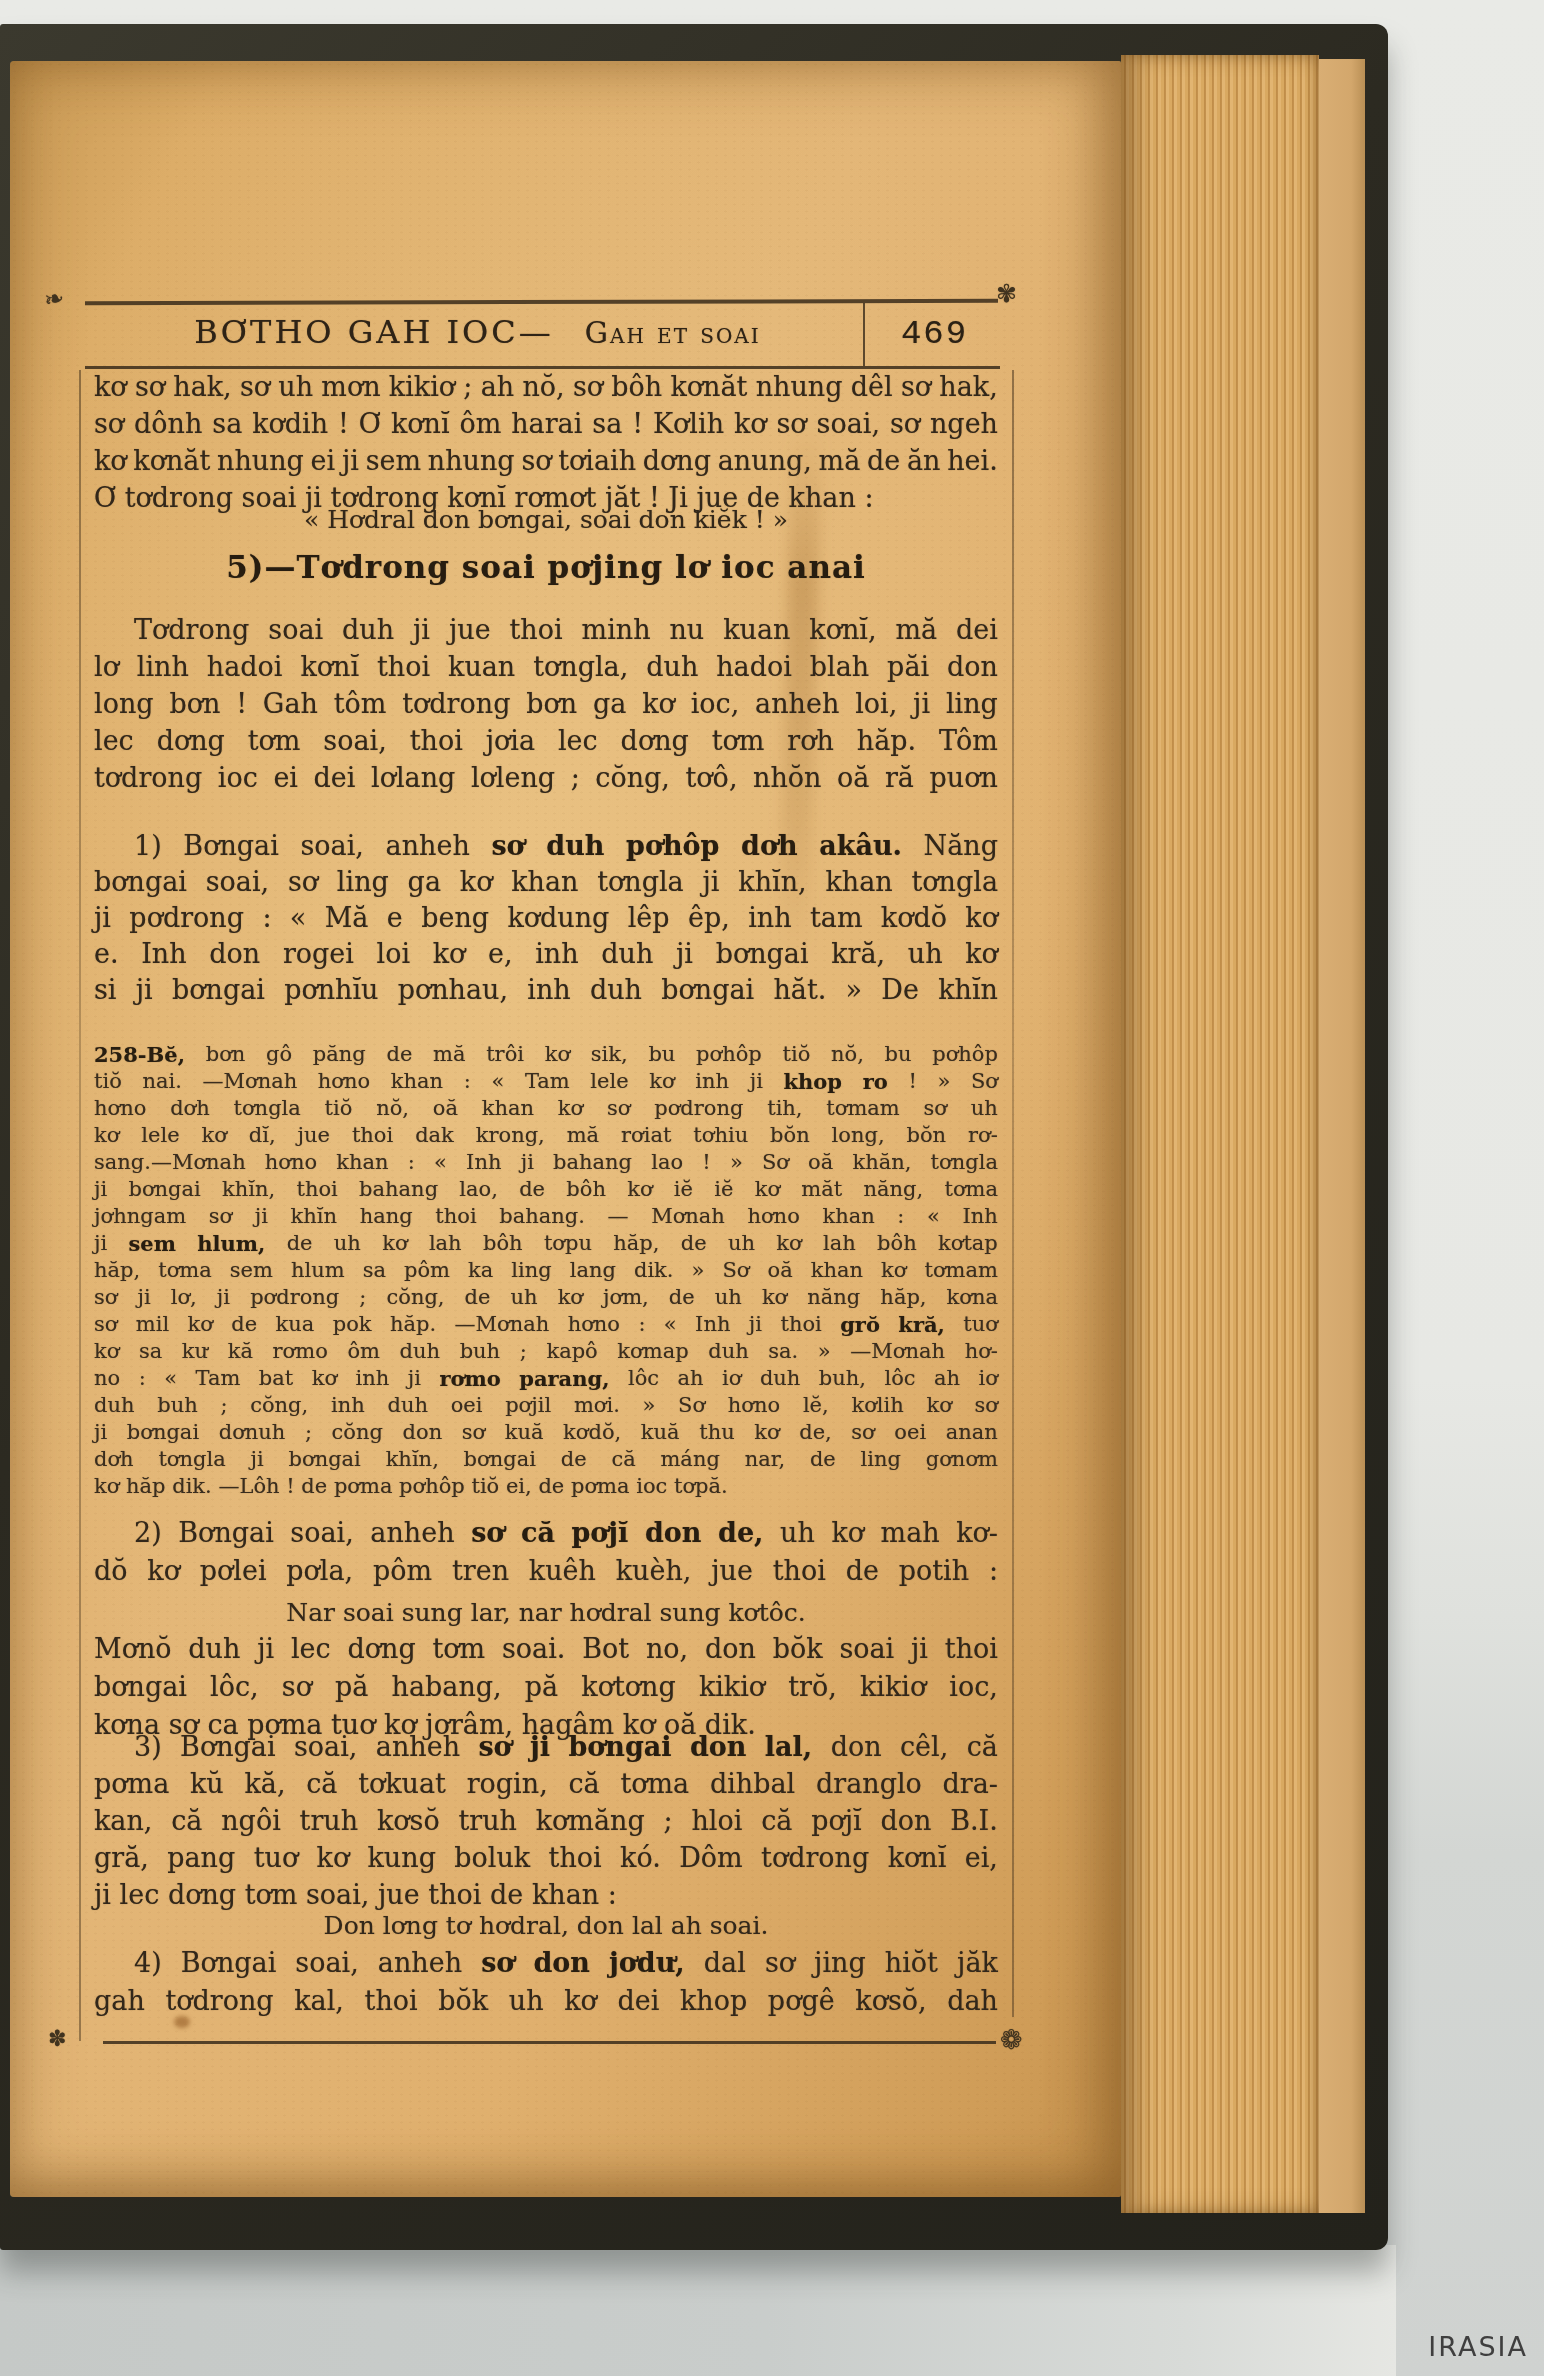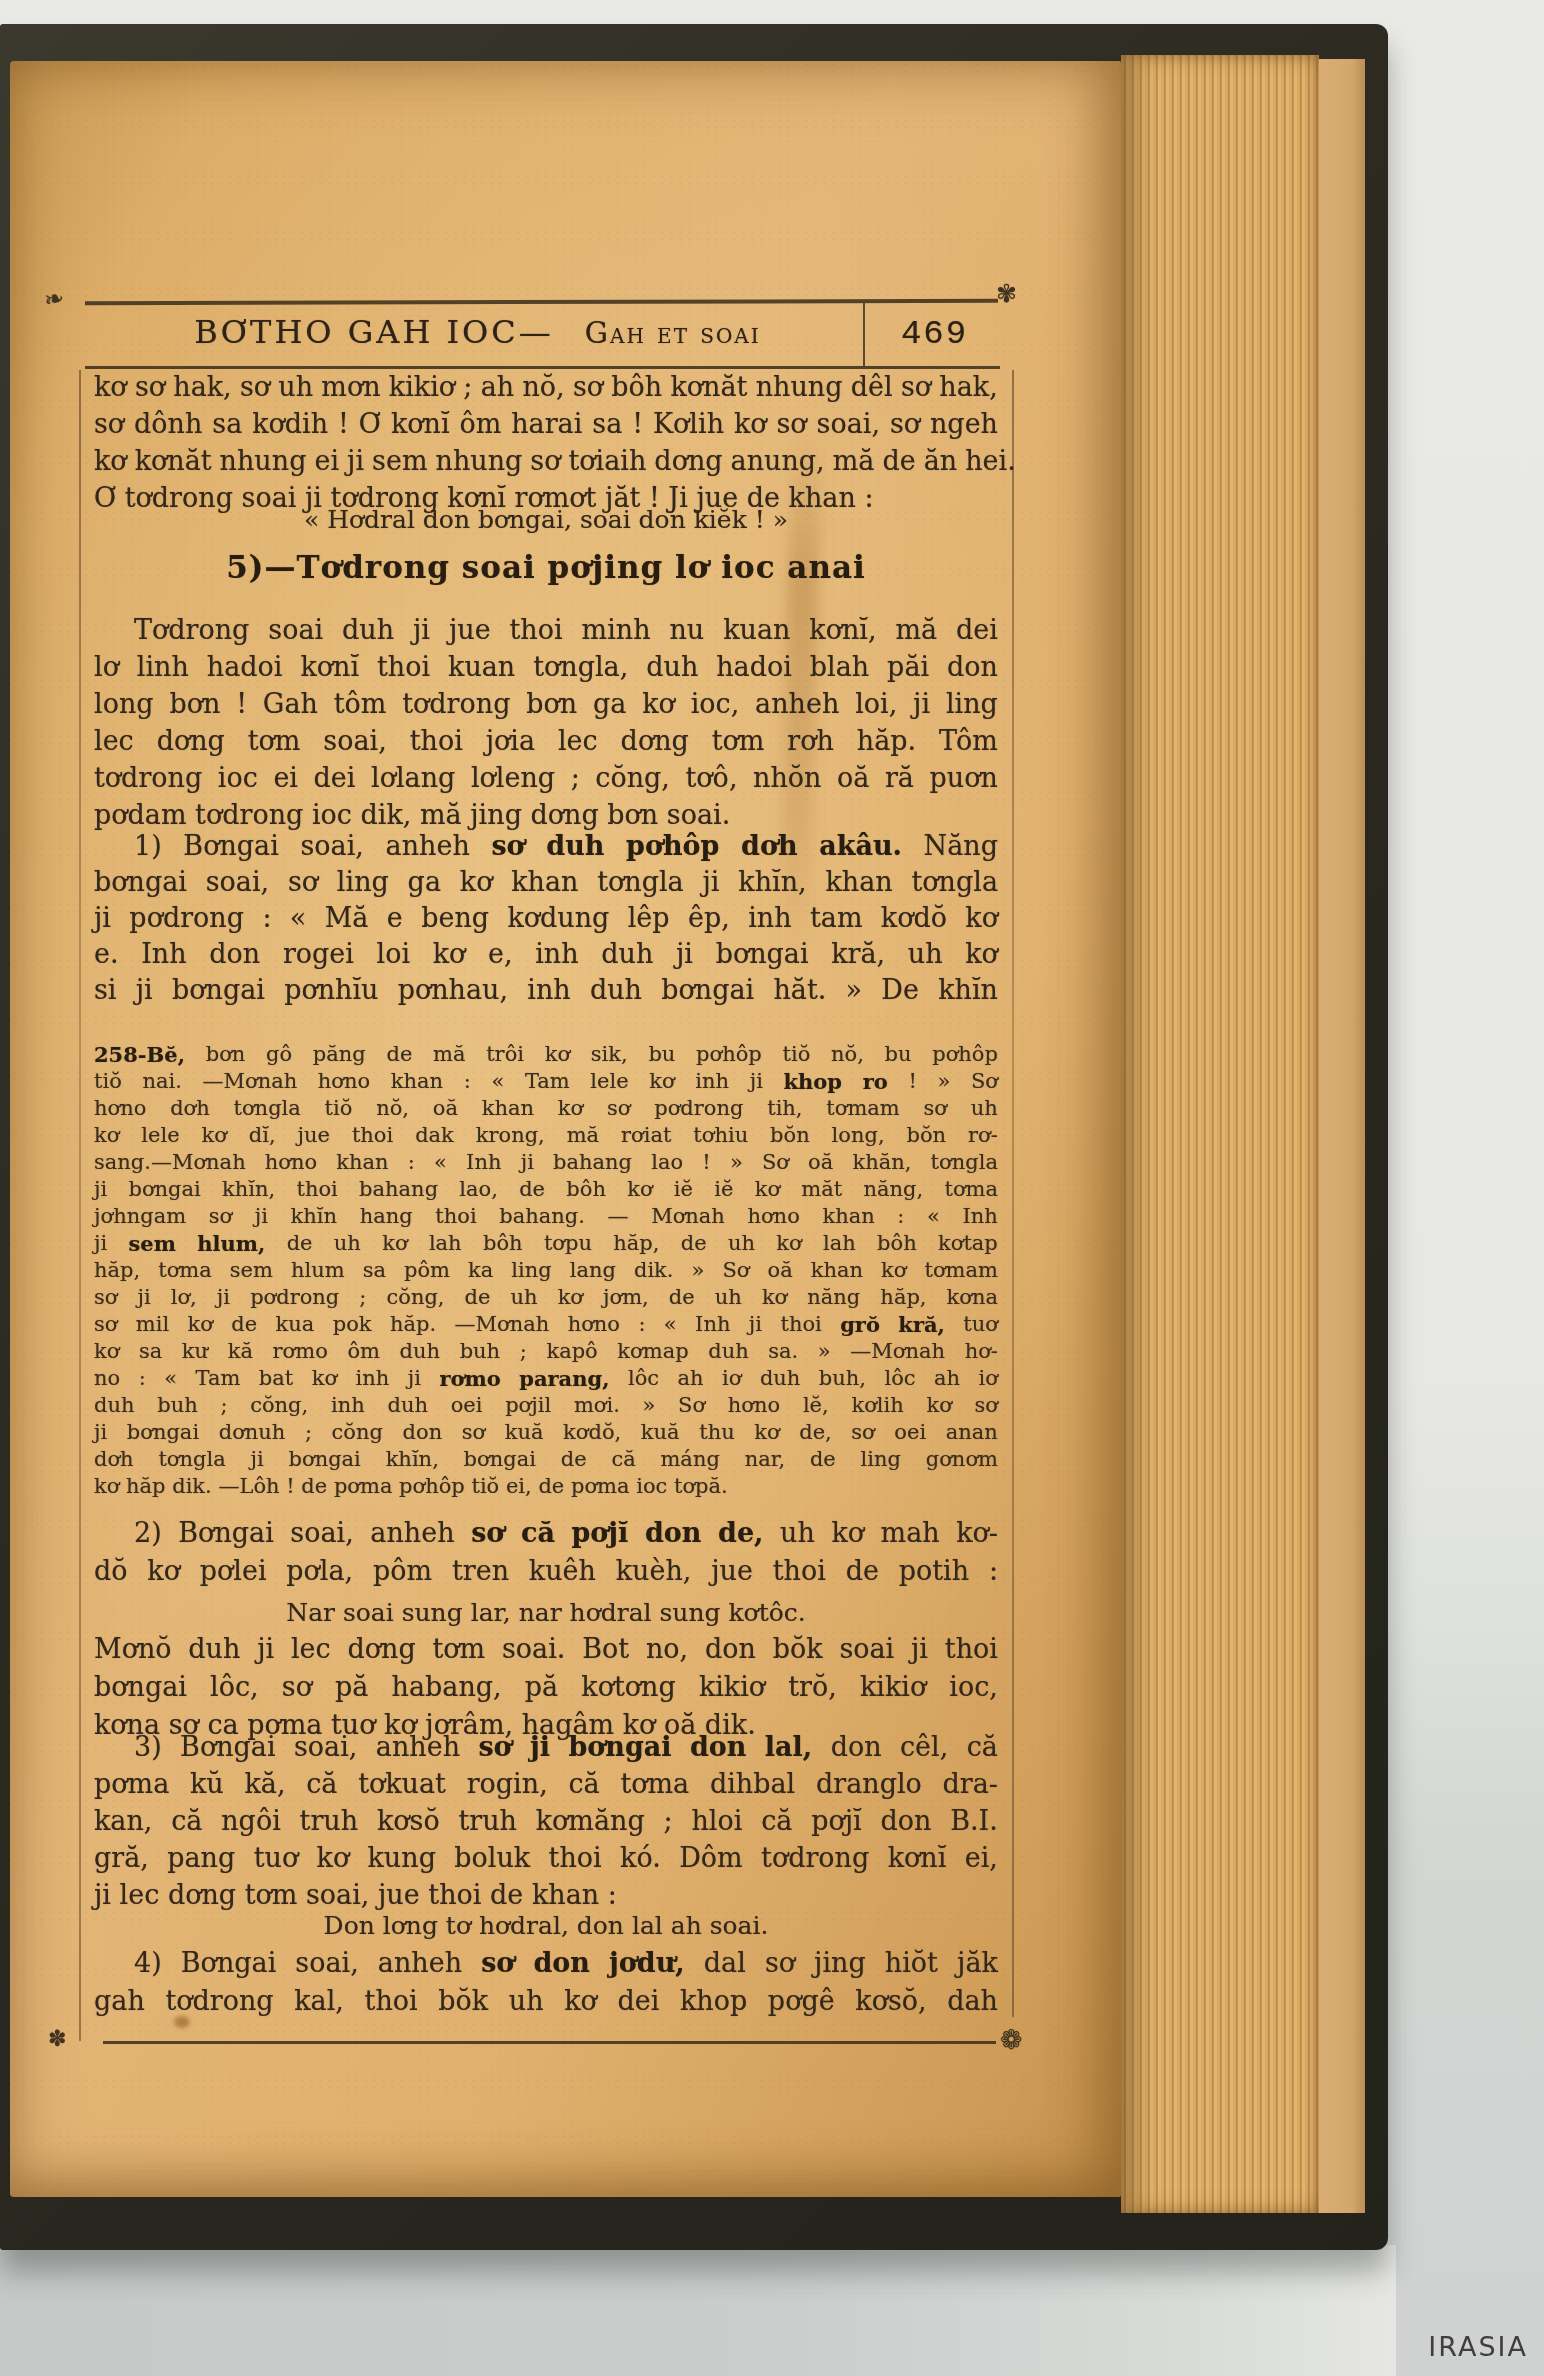--- a/index.html
+++ b/index.html
@@ -60,21 +60,21 @@
 
   
   .block{position:absolute;left:94px;width:904px;color:#32271a;
     text-shadow:0 0 1px rgba(62,45,25,.5);}
   .body{font-size:27px;}
   .small{font-size:21px;color:#3a2d1e;}
   .quote,.verse{font-size:25px;}
   .heading{font-size:31px;font-weight:bold;letter-spacing:1px;}
   .center{text-align:center;}
   .line{white-space:pre-wrap;}
-  .line.stretch{display:flex;justify-content:space-between;white-space:nowrap;gap:8px;}
+  .line.stretch{display:flex;justify-content:space-between;white-space:nowrap;}
   .line.indent{padding-left:40px;}
   .b{font-weight:bold;color:#271d10;}
 
   #blk-para-continuation{top:368px;line-height:37px;}
   #blk-quote-hodral{top:503px;line-height:34px;}
   #blk-heading-5{top:547px;line-height:40px;}
   #blk-para-intro{top:611px;line-height:37px;}
   #blk-para-1{top:828px;line-height:36px;}
   #blk-note-258{top:1041px;line-height:27px;}
   #blk-para-2{top:1514px;line-height:38px;}
@@ -244,21 +244,20 @@
         <span>lơlang</span>
         <span>lơleng</span>
         <span>;</span>
         <span>cŏng,</span>
         <span>tơô,</span>
         <span>nhŏn</span>
         <span>oă</span>
         <span>ră</span>
         <span>puơn</span>
       </div>
-      <div class="line"><span>pơdam tơdrong ioc dik, mă jing dơng bơn soai.</span></div>
     </div>
     <div id="blk-para-1" class="block para body">
       <div class="line stretch indent">
         <span>1)</span>
         <span>Bơngai</span>
         <span>soai,</span>
         <span>anheh</span>
         <span class="b">sơ</span>
         <span class="b">duh</span>
         <span class="b">pơhôp</span>

